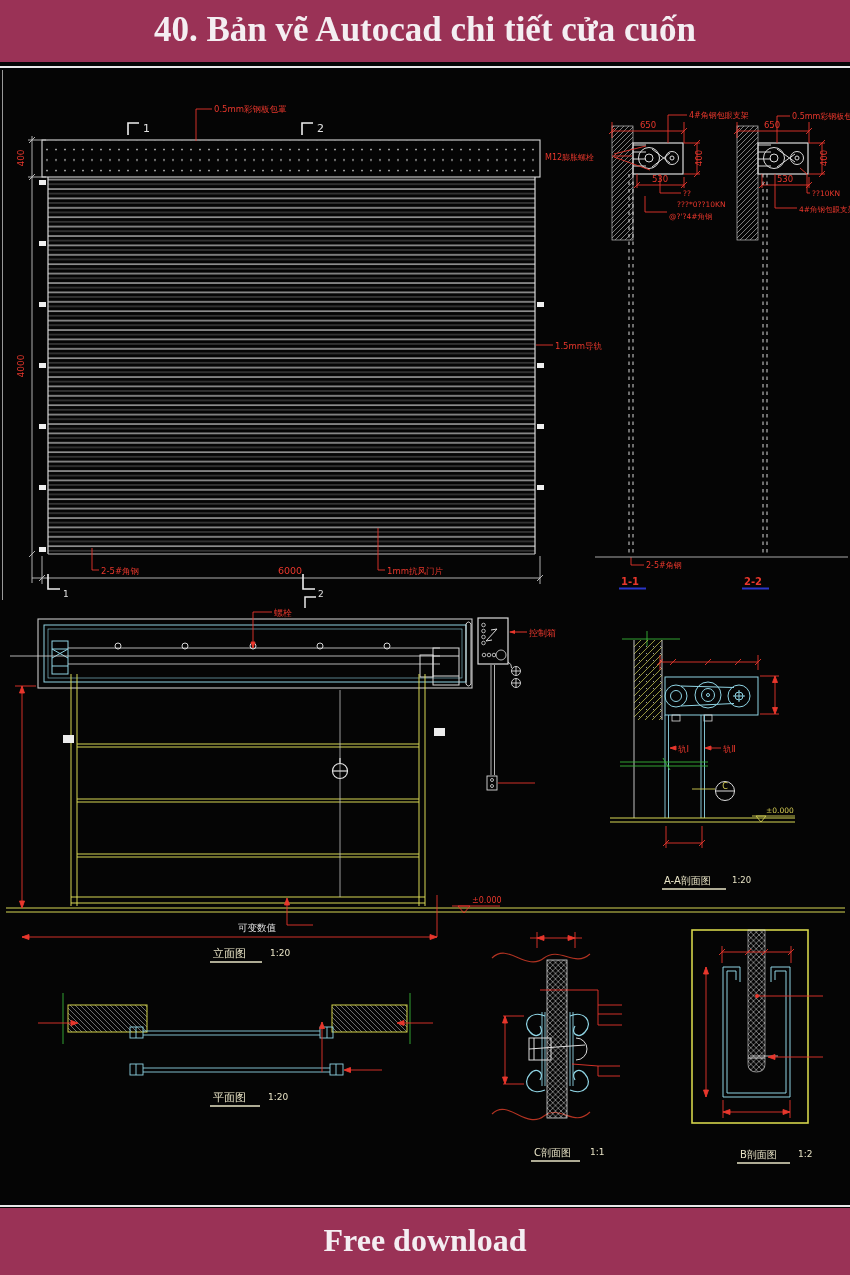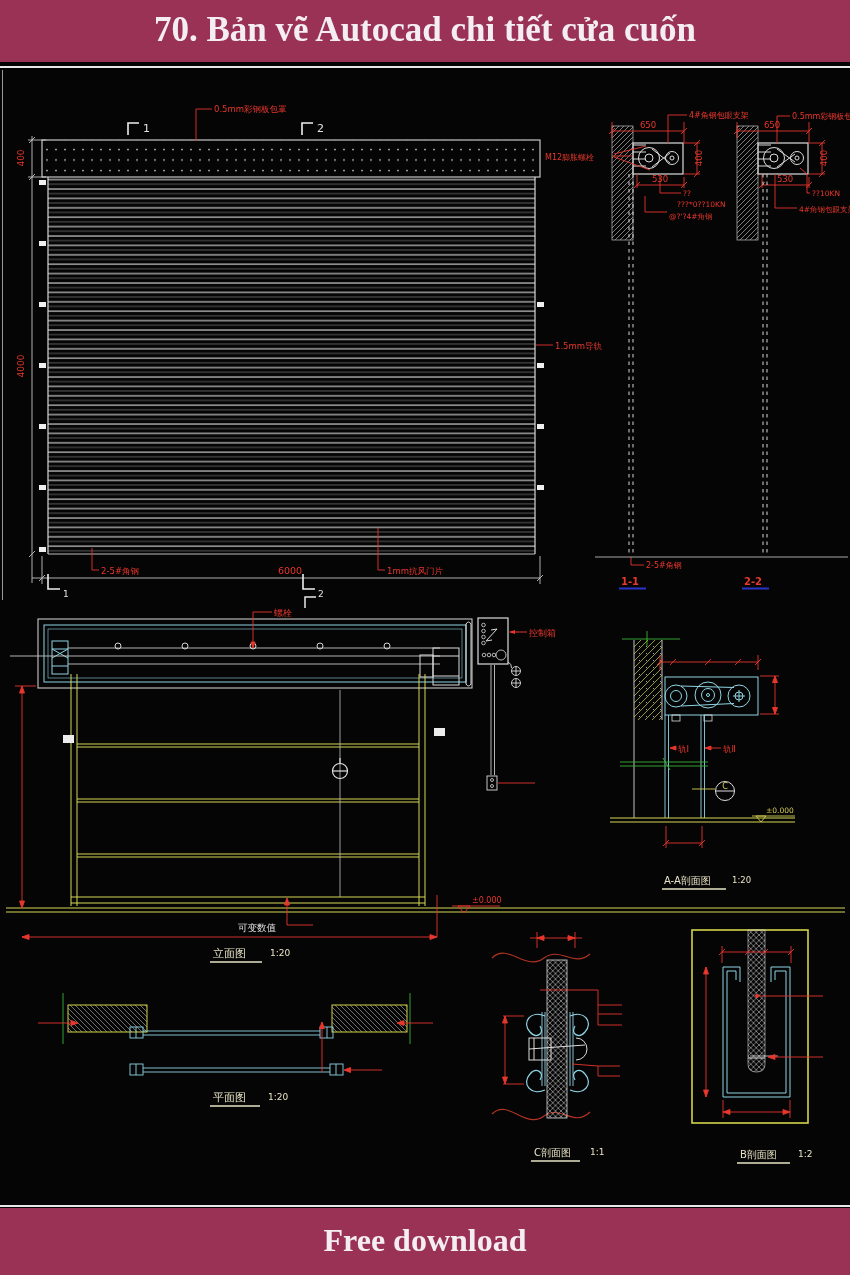--- a/index.html
+++ b/index.html
@@ -559,21 +559,21 @@
       <path d="M768,1057 l7,-2.5 l0,5 z" fill="#e8372c"></path>
     </g>
     <circle cx="757" cy="996" r="2" fill="#e8372c"></circle>
     <text class="cream" font-size="10" x="740" y="1158">B剖面图</text>
     <line x1="737" y1="1163" x2="790" y2="1163" stroke="#e9e4c6" stroke-width="1.4"></line>
     <text class="cream" font-size="9" x="798" y="1157">1:2</text>
   </g>
 </svg>
 
 <div class="banner top">
-  <span>70. Bản vẽ Autocad chi tiết cửa cuốn</span>
+  <span>40. Bản vẽ Autocad chi tiết cửa cuốn</span>
 </div>
 <div class="sep t"></div>
 <div class="sep b"></div>
 <div class="banner bottom">
   <span>Free download</span>
 </div>
 
 </div>
 
 </body></html>

